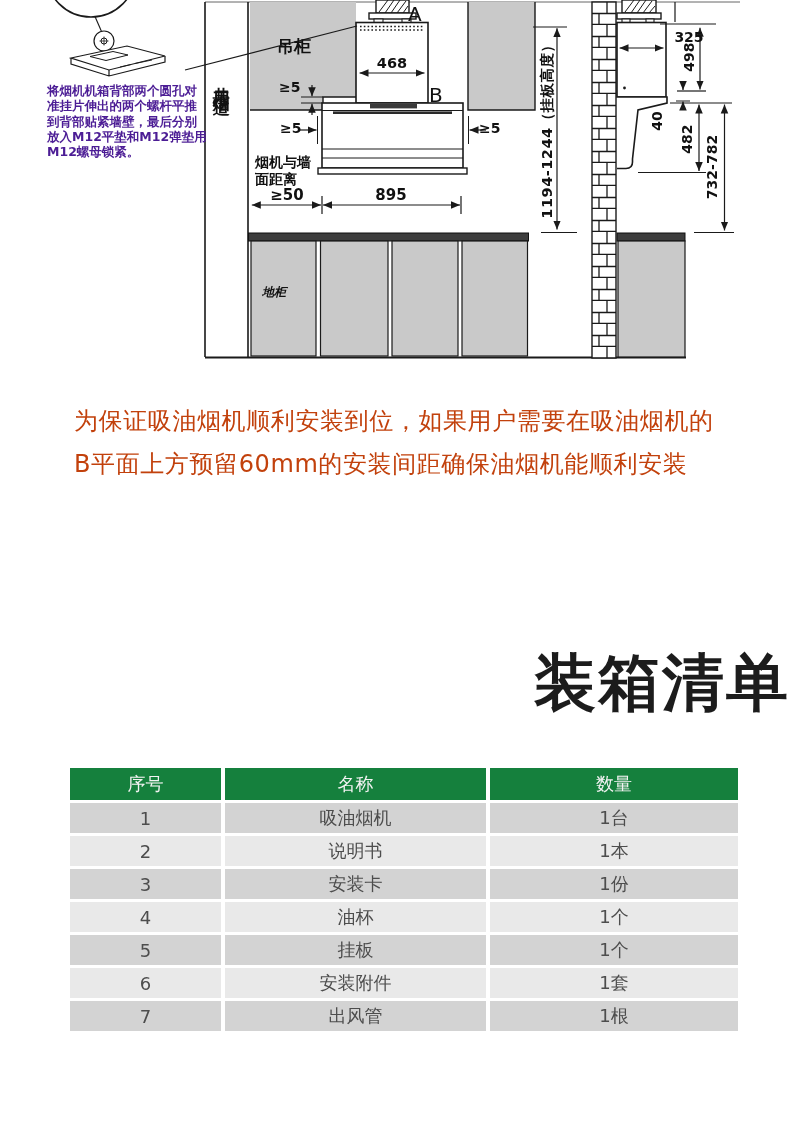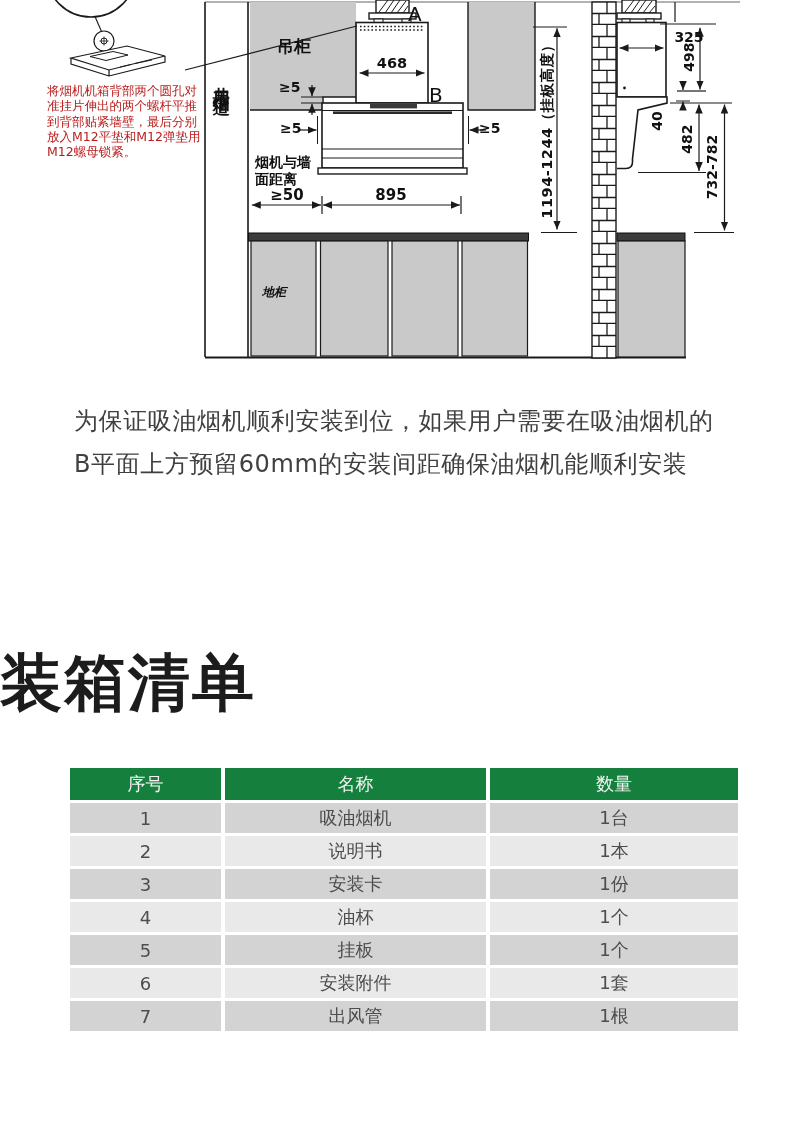--- a/index.html
+++ b/index.html
@@ -3,25 +3,25 @@
 <meta charset="utf-8">
 <style>
   html,body{margin:0;padding:0;background:#fff;}
   .page{position:relative;width:790px;height:1131px;background:#fff;overflow:hidden;
         font-family:"DejaVu Sans","Liberation Sans",sans-serif;color:#1a1a1a;}
   .diagram{position:absolute;left:0;top:0;width:790px;height:372px;}
   .diagram svg{position:absolute;left:0;top:0;}
   .dlb{position:absolute;font-weight:bold;color:#111;white-space:nowrap;line-height:1.1;}
   .rot{height:14px;line-height:14px;text-align:center;transform:rotate(-90deg);transform-origin:50% 50%;}
   .vtext{writing-mode:vertical-rl;text-orientation:upright;letter-spacing:4px;}
-  .note{position:absolute;left:47px;top:83px;width:162px;font-size:12.5px;font-weight:normal;
-        line-height:15.3px;color:#b91c1c;}
+  .note{position:absolute;left:47px;top:83px;width:162px;font-size:12.5px;font-weight:bold;
+        line-height:15.3px;color:#4c1d95;}
   .notice{position:absolute;left:74px;top:400px;width:660px;font-size:24px;line-height:42.8px;
-          letter-spacing:0.6px;color:#404040;}
-  .pl-title{position:absolute;left:0;top:641px;width:790px;margin:0;text-align:left;
+          letter-spacing:0.6px;color:#c2410c;}
+  .pl-title{position:absolute;left:0;top:641px;width:790px;margin:0;text-align:right;
             font-size:62px;font-weight:900;letter-spacing:2px;color:#1c1c1c;}
   .pl-table{position:absolute;left:66px;top:765px;border-collapse:separate;border-spacing:4px 3px;
             table-layout:fixed;width:676px;font-size:18px;}
   .pl-table th{background:#15803d;color:#f3f3f3;font-weight:400;height:30px;text-align:center;}
   .pl-table td{color:#4d4d4d;height:28px;text-align:center;}
   .pl-table tr.dark td{background:#d3d3d3;}
   .pl-table tr.light td{background:#e9e9e9;}
 </style>
 </head>
 <body>

